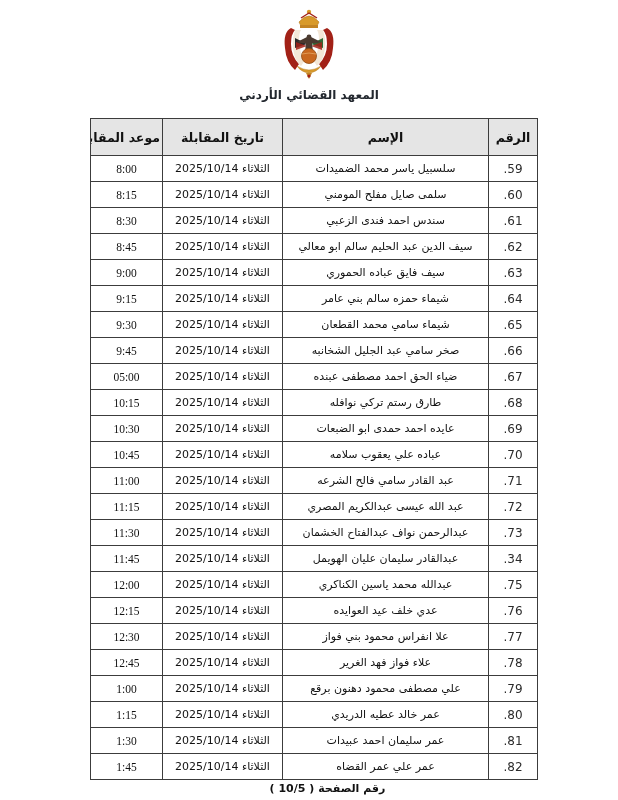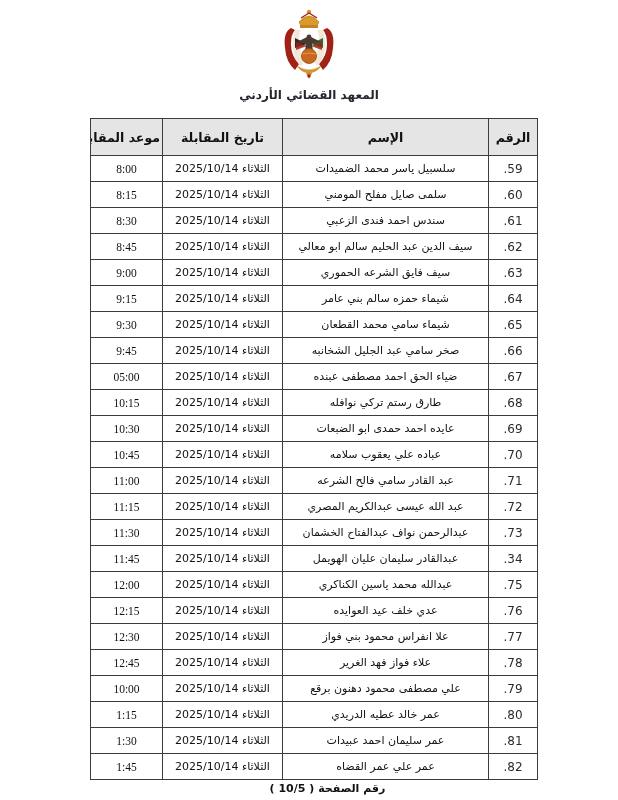--- a/index.html
+++ b/index.html
@@ -121,21 +121,21 @@
 
   <tr>
     <td class="num">62.</td>
     <td class="name">سيف الدين عبد الحليم سالم ابو معالي</td>
     <td class="date">الثلاثاء 2025/10/14</td>
     <td class="time">8:45</td>
   </tr>
 
   <tr>
     <td class="num">63.</td>
-    <td class="name">سيف فايق الشرعه الحموري</td>
+    <td class="name">سيف فايق عباده الحموري</td>
     <td class="date">الثلاثاء 2025/10/14</td>
     <td class="time">9:00</td>
   </tr>
 
   <tr>
     <td class="num">64.</td>
     <td class="name">شيماء حمزه سالم بني عامر</td>
     <td class="date">الثلاثاء 2025/10/14</td>
     <td class="time">9:15</td>
   </tr>
@@ -235,21 +235,21 @@
     <td class="num">78.</td>
     <td class="name">علاء فواز فهد الغرير</td>
     <td class="date">الثلاثاء 2025/10/14</td>
     <td class="time">12:45</td>
   </tr>
 
   <tr>
     <td class="num">79.</td>
     <td class="name">علي مصطفى محمود دهنون برقع</td>
     <td class="date">الثلاثاء 2025/10/14</td>
-    <td class="time">10:00</td>
+    <td class="time">1:00</td>
   </tr>
 
   <tr>
     <td class="num">80.</td>
     <td class="name">عمر خالد عطيه الدريدي</td>
     <td class="date">الثلاثاء 2025/10/14</td>
     <td class="time">1:15</td>
   </tr>
 
   <tr>

